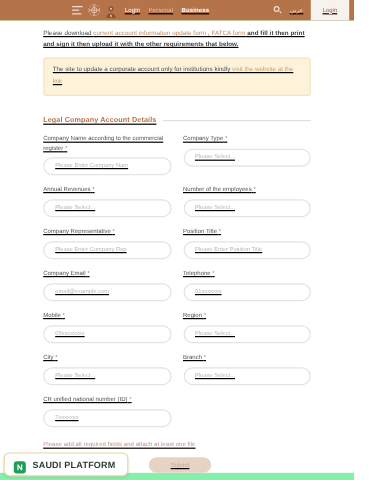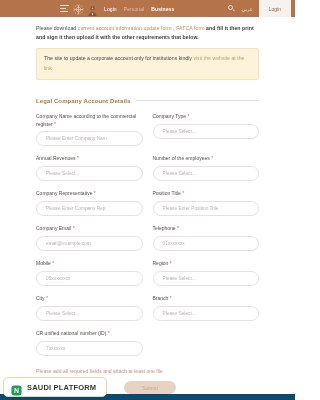--- a/index.html
+++ b/index.html
@@ -2,21 +2,21 @@
 <html><head>
 <meta charset="utf-8">
 <style>
   * { box-sizing: border-box; margin: 0; padding: 0; }
   html, body {
     width: 295px; height: 400px;
     font-family: "Liberation Sans", sans-serif;
     background: #ffffff;
     overflow: hidden;
   }
-  #page { position: relative; width: 295px; height: 400px; background: #0c4a6e; }
+  #page { position: relative; width: 295px; height: 400px; background: #86efac; text-decoration: underline; }
 
   
   .topbar {
     position: relative;
     height: 17px;
     background: #b5734a;
     display: flex;
     align-items: center;
     padding: 0 4px;
   }

